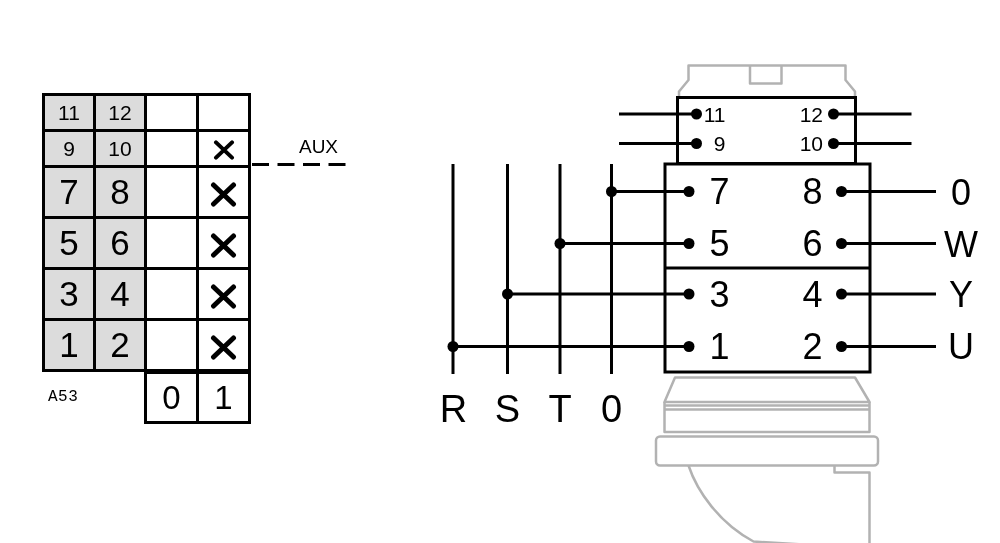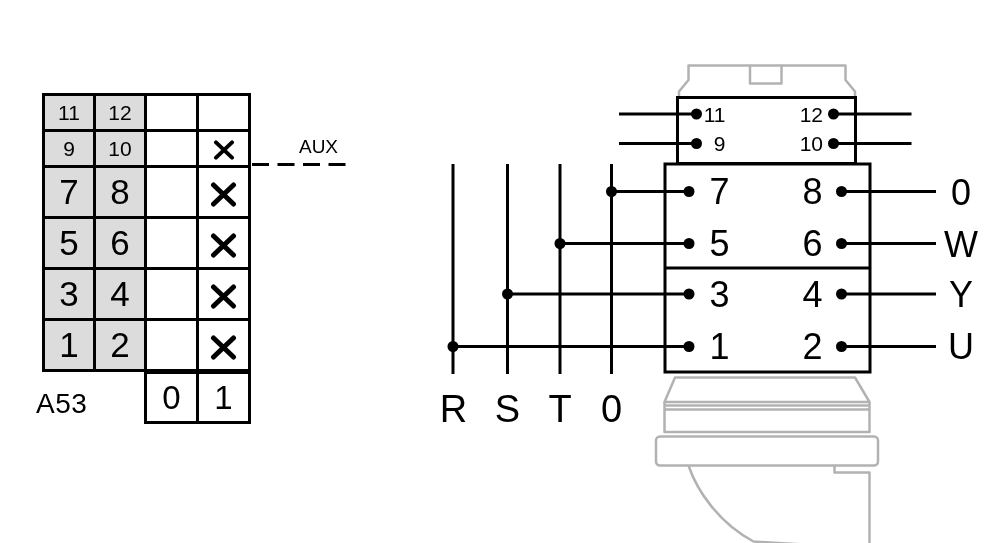--- a/index.html
+++ b/index.html
@@ -19,21 +19,21 @@
   table.ctable tr.big td{height:48px;font-size:35px;}
   svg.xmark{width:27px;height:25px;display:inline-block;vertical-align:middle;}
   table.ctable tr.small svg.xmark{width:22px;height:20px;}
   svg.xmark path{stroke:#000;stroke-width:5;stroke-linecap:round;fill:none;}
   
   table.prow{border-collapse:collapse;position:absolute;left:144px;top:335px;}
   table.prow td{
     border:3px solid #000;padding:0;width:49px;height:47px;text-align:center;
     vertical-align:middle;font-size:33px;background:#fff;
   }
-  .model-label{position:absolute;left:36px;top:352px;font-size:28px;letter-spacing:0.5px;}
+  .model-label{position:absolute;left:48px;top:352px;font-size:16px;letter-spacing:0.5px;font-family:Liberation Mono, monospace;}
   
   svg.schematic{position:absolute;left:0;top:0;width:1000px;height:543px;}
   .blk{stroke:#000;stroke-width:3;fill:none;}
   .gry{stroke:#b2b2b2;stroke-width:2.5;fill:none;stroke-linejoin:round;}
   .dot{fill:#000;stroke:none;}
   text{fill:#000;font-family:"Liberation Sans", sans-serif;}
   .t-big{font-size:36px;}
   .t-rst{font-size:38px;}
   .t-sm{font-size:21px;}
   .t-aux{font-size:19px;}

